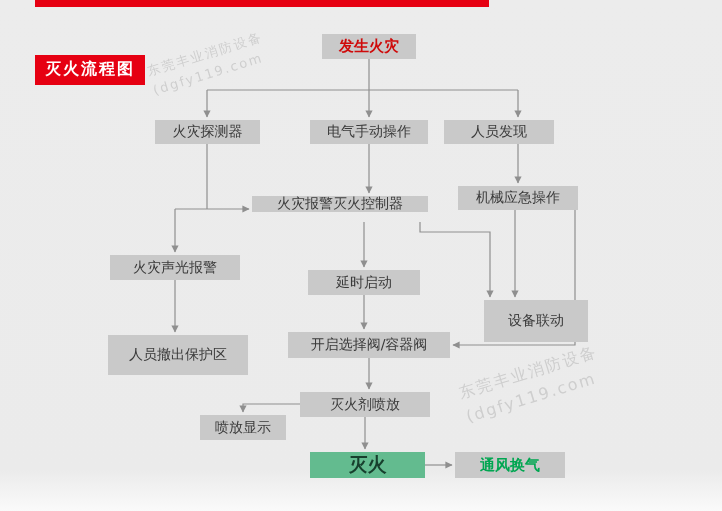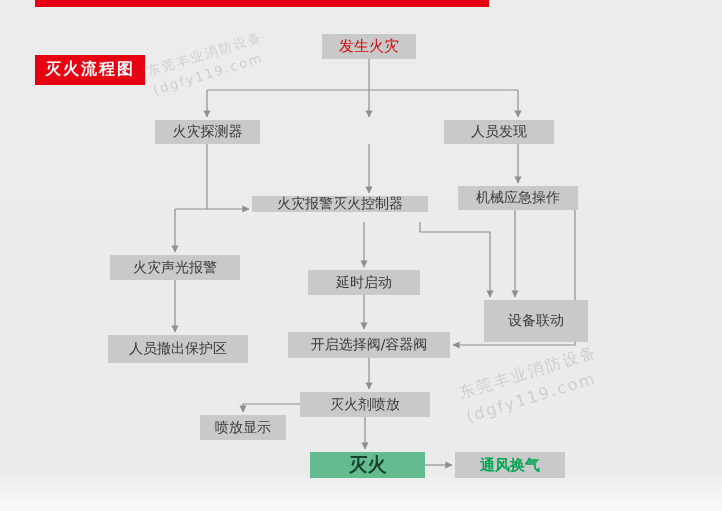--- a/index.html
+++ b/index.html
@@ -26,21 +26,21 @@
     margin-top:48px;
   }
   .node{
     position:absolute;
     background:#c9c9c9;
     color:#3a3a3a;
     font-size:14px;
     display:flex;align-items:center;justify-content:center;
     white-space:nowrap;
   }
-  .node.start-style{color:#cf0a0a;font-weight:normal;font-size:15px;}
+  .node.start-style{color:#cf0a0a;font-weight:bold;font-size:15px;}
   .node.green-bg{background:#63bb8f;color:#173f2d;font-weight:bold;font-size:19px;}
   .node.green-text{color:#00a651;font-weight:bold;font-size:15px;}
   svg.connectors{position:absolute;left:0;top:0;}
   .wm{
     position:absolute;
     color:#8c8c8c;opacity:.30;
     transform:rotate(-17deg);
     line-height:1.55;letter-spacing:2px;
     pointer-events:none;white-space:nowrap;
   }
@@ -105,34 +105,35 @@
 
     <line x1="365" y1="417" x2="365" y2="449" marker-end="url(#ah)"></line>
 
     <line x1="425" y1="465" x2="452" y2="465" marker-end="url(#ah)"></line>
   </svg>
 
   <div class="node start-style" style="left:322px;top:34px;width:94px;height:25px">发生火灾</div>
 
   <div class="node" style="left:155px;top:120px;width:105px;height:24px">火灾探测器</div>
 
+  <div class="node" style="left:310px;top:120px;width:118px;height:24px">电气手动操作</div>
 
   <div class="node" style="left:444px;top:120px;width:110px;height:24px">人员发现</div>
 
   <div class="node" style="left:458px;top:186px;width:120px;height:24px">机械应急操作</div>
 
   <div class="node" style="left:252px;top:196px;width:176px;height:16px">火灾报警灭火控制器</div>
 
   <div class="node" style="left:110px;top:255px;width:130px;height:25px">火灾声光报警</div>
 
   <div class="node" style="left:308px;top:270px;width:112px;height:25px">延时启动</div>
 
   <div class="node" style="left:484px;top:300px;width:104px;height:42px">设备联动</div>
 
-  <div class="node" style="left:108px;top:335px;width:140px;height:28px">人员撤出保护区</div>
+  <div class="node" style="left:108px;top:335px;width:140px;height:40px">人员撤出保护区</div>
 
   <div class="node" style="left:288px;top:332px;width:162px;height:26px">开启选择阀/容器阀</div>
 
   <div class="node" style="left:300px;top:392px;width:130px;height:25px">灭火剂喷放</div>
 
   <div class="node" style="left:200px;top:415px;width:86px;height:25px">喷放显示</div>
 
   <div class="node green-bg" style="left:310px;top:452px;width:115px;height:26px">灭火</div>
 
   <div class="node green-text" style="left:455px;top:452px;width:110px;height:26px">通风换气</div>

